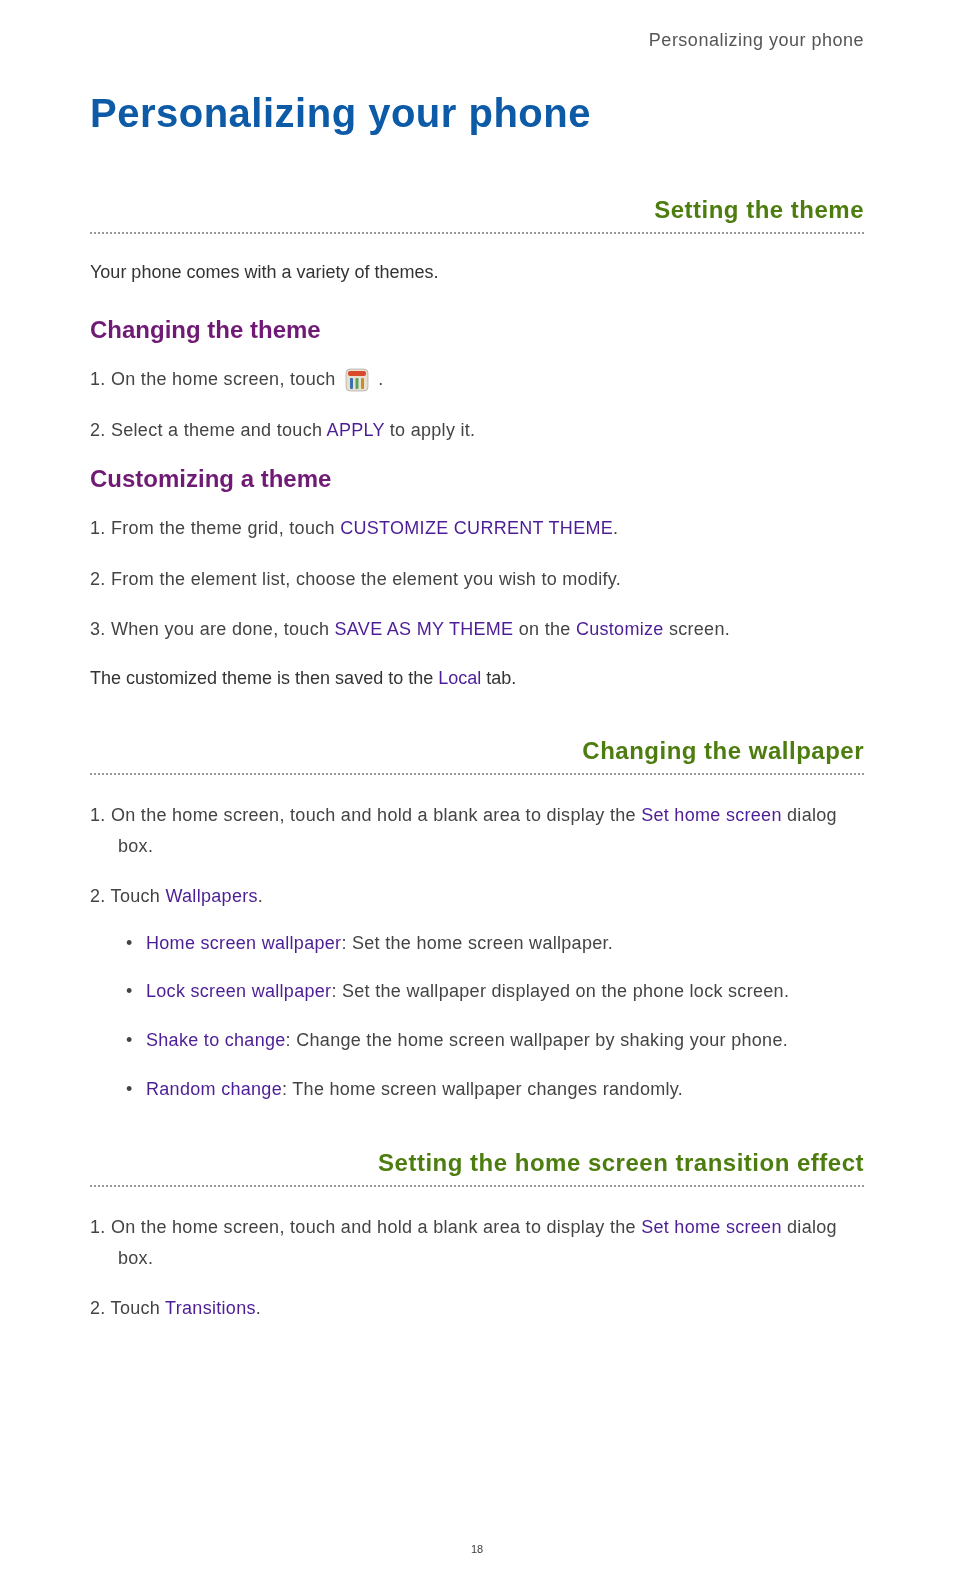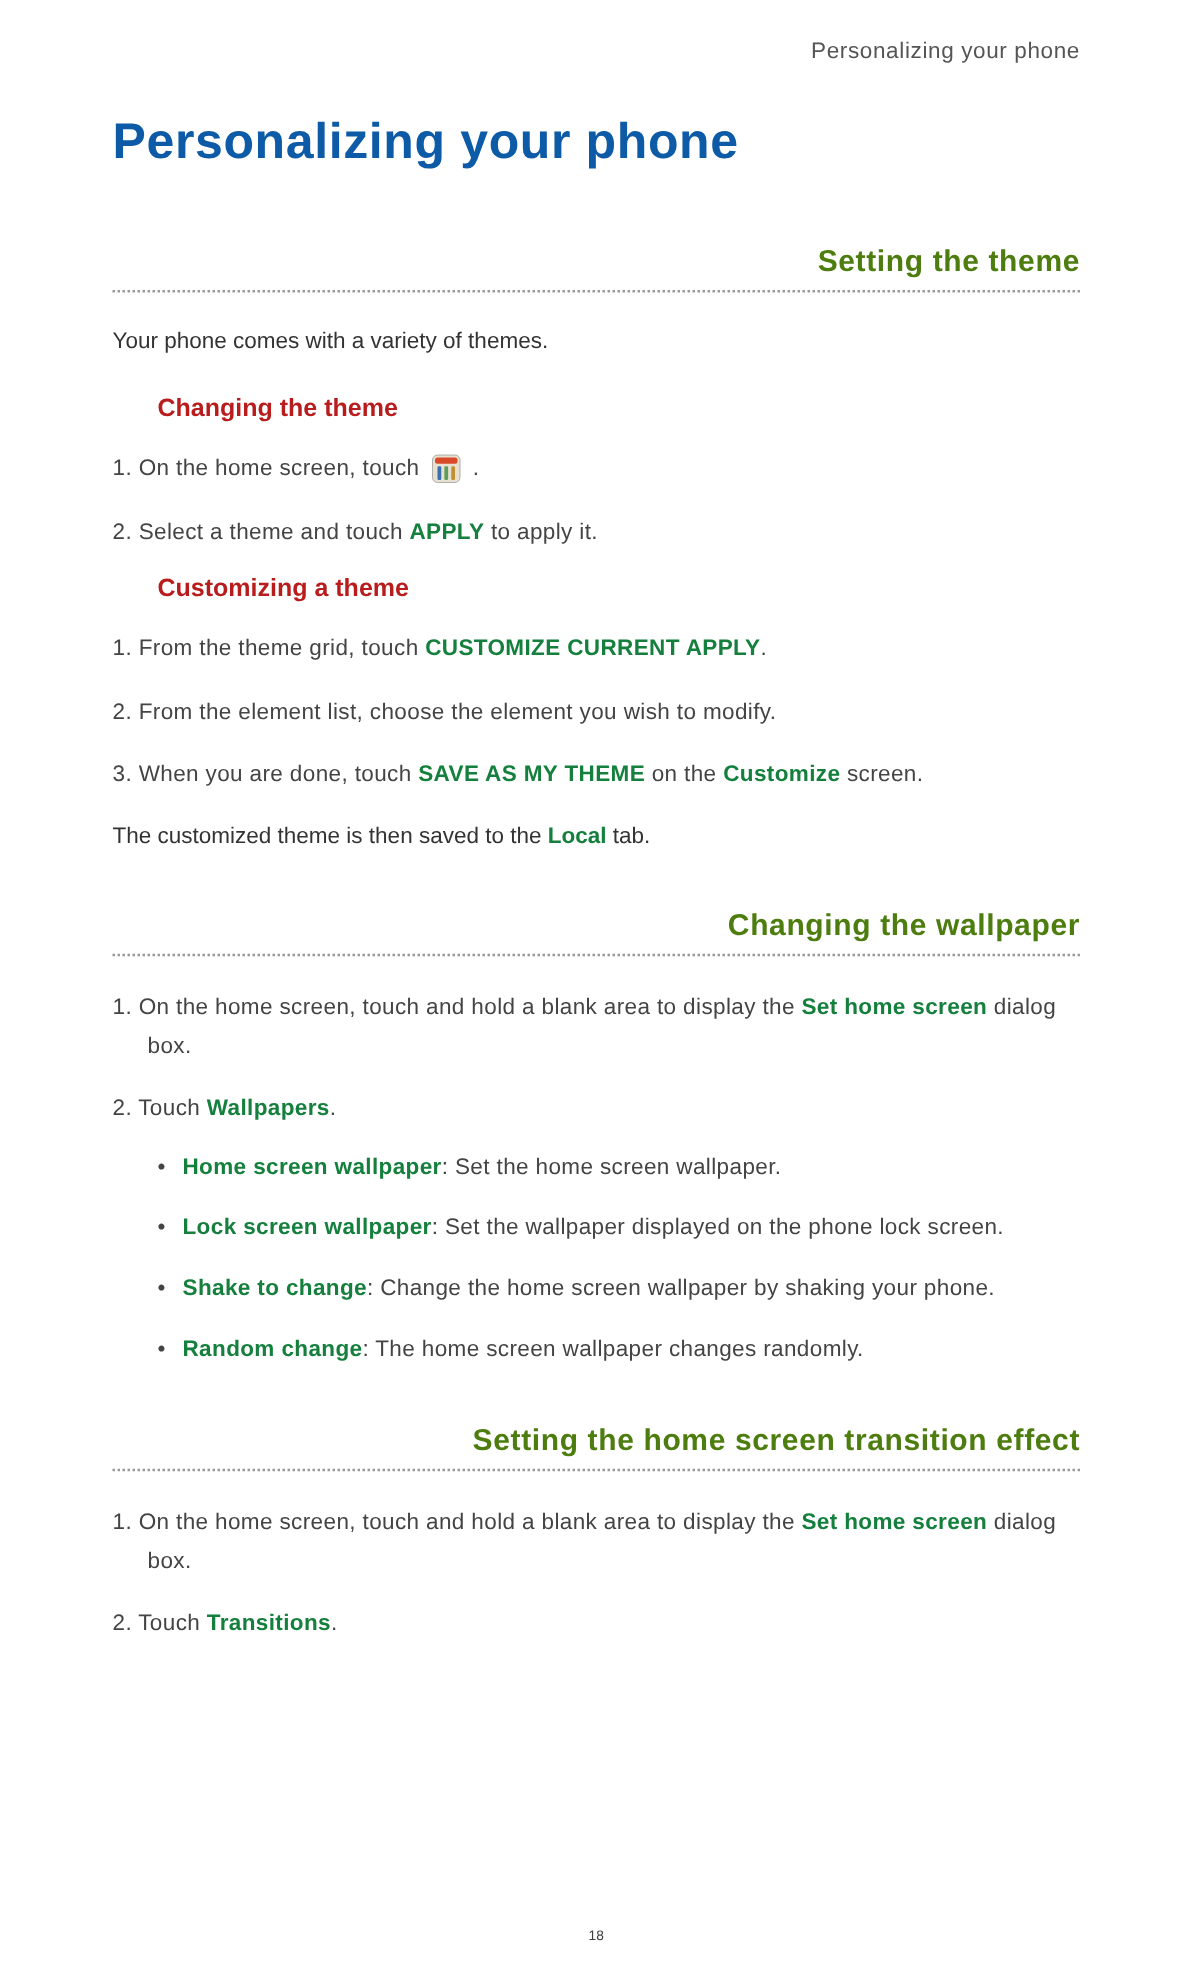--- a/index.html
+++ b/index.html
@@ -43,46 +43,45 @@
       border-top: 2px dotted #999;
       margin-bottom: 25px;
     }
     .body-text {
       font-size: 18px;
       color: #333;
       margin-bottom: 30px;
       line-height: 1.5;
     }
     .sub-heading {
-      font-size: 20px;
+      font-size: 24px;
       font-weight: bold;
-      color: #b91c1c;
+      color: #701a75;
       margin-bottom: 20px;
       margin-top: 10px;
-      margin-left: 36px;
     }
     .step-list {
       list-style: none;
       padding-left: 0;
     }
     .step-item {
       font-size: 18px;
       color: #444;
       margin-bottom: 20px;
       line-height: 1.7;
       padding-left: 28px;
       text-indent: -28px;
       letter-spacing: 0.3px;
     }
     .step-num {
       color: #444;
     }
     .bold {
-      font-weight: bold;
-      color: #15803d;
+      font-weight: normal;
+      color: #4c1d95;
     }
     .themes-icon {
       display: inline-block;
       width: 24px;
       height: 24px;
       vertical-align: middle;
       margin: 0 4px;
       text-indent: 0;
     }
     .themes-icon svg {
@@ -151,21 +150,21 @@
           </svg></span><span> .</span>
     </li>
     <li class="step-item">
       <span class="step-num">2. </span><span>Select a theme and touch </span><span class="bold">APPLY</span><span> to apply it.</span>
     </li>
   </ol>
 
   <h3 class="sub-heading">Customizing  a  theme</h3>
   <ol class="step-list">
     <li class="step-item">
-      <span class="step-num">1. </span><span>From the theme grid, touch </span><span class="bold">CUSTOMIZE CURRENT APPLY</span><span>.</span>
+      <span class="step-num">1. </span><span>From the theme grid, touch </span><span class="bold">CUSTOMIZE CURRENT THEME</span><span>.</span>
     </li>
     <li class="step-item">
       <span class="step-num">2. </span><span>From the element list, choose the element you wish to modify.</span>
     </li>
     <li class="step-item">
       <span class="step-num">3. </span><span>When you are done, touch </span><span class="bold">SAVE AS MY THEME</span><span> on the </span><span class="bold">Customize</span><span> screen.</span>
     </li>
   </ol>
   <p class="note-text">
     <span>The customized theme is then saved to the </span><span class="bold">Local</span><span> tab.</span>

